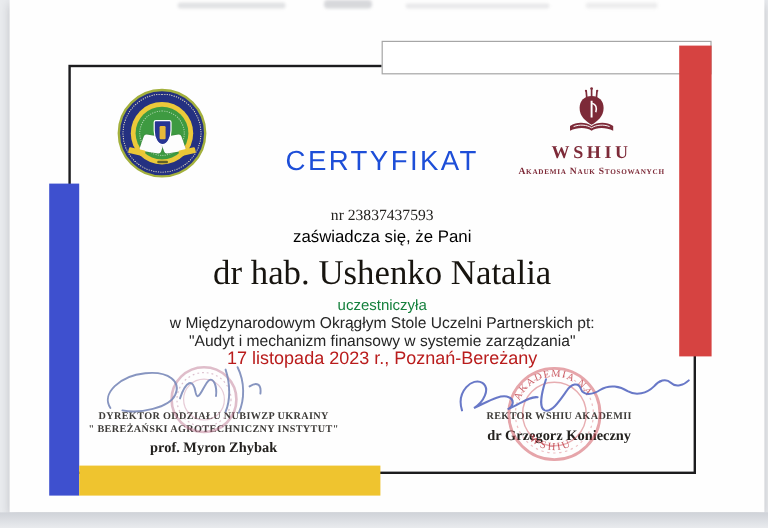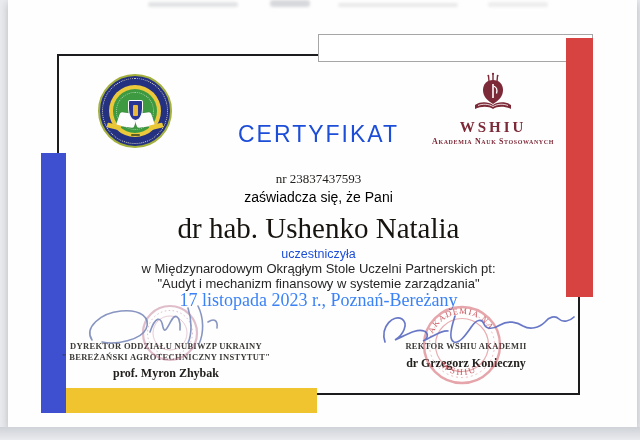--- a/index.html
+++ b/index.html
@@ -52,28 +52,28 @@
         margin-top:1px;font-weight:600;}
   .wshiu .subtitle{font-family:"Liberation Serif",serif;font-variant:small-caps;font-size:8px;
         letter-spacing:0.6px;margin-top:1px;font-weight:600;}
   
   .col{position:absolute;left:49px;top:0;width:523px;text-align:center;color:#1a1a1a;}
   .col > div{position:absolute;left:0;width:100%;}
   .title{top:121px;font-size:23px;letter-spacing:2px;color:#1d4ed8;}
   .number{top:171px;font-family:"Liberation Serif",serif;font-size:13px;color:#24221f;}
   .intro{top:189px;font-size:14px;color:#000000;}
   .recipient{top:212px;font-family:"Liberation Serif",serif;font-size:29px;color:#17140f;}
-  .participation{top:247px;font-size:12.5px;color:#1d4ed8;}
+  .participation{top:247px;font-size:12.5px;color:#15803d;}
   .ev1{top:261px;font-size:13px;color:#262626;}
   .ev2{top:276px;font-size:13px;color:#262626;}
-  .dateplace{top:290px;font-size:18px;color:#3b82f6;font-family:Liberation Serif, serif;}
+  .dateplace{top:290px;font-size:15px;color:#b91c1c;}
   
   .sigblock{position:absolute;top:341px;width:220px;text-align:center;
         font-family:"Liberation Serif",serif;color:#3d3b38;}
-  .sig-left{left:48px;}
+  .sig-left{left:60px;}
   .sig-right{left:348px;}
   .role{font-size:8.5px;font-weight:600;letter-spacing:0.3px;line-height:10.5px;}
   .signame{margin-top:4px;font-size:12px;font-weight:700;color:#23211e;}
   
   .inkoverlay{position:absolute;left:0;top:0;width:629px;height:427px;pointer-events:none;}
   .photo-edge-bottom{position:absolute;left:0;top:427px;width:640px;height:13px;
         background:linear-gradient(#cfd2d8,#e9ebee);}
 </style>
 </head>
 <body>

